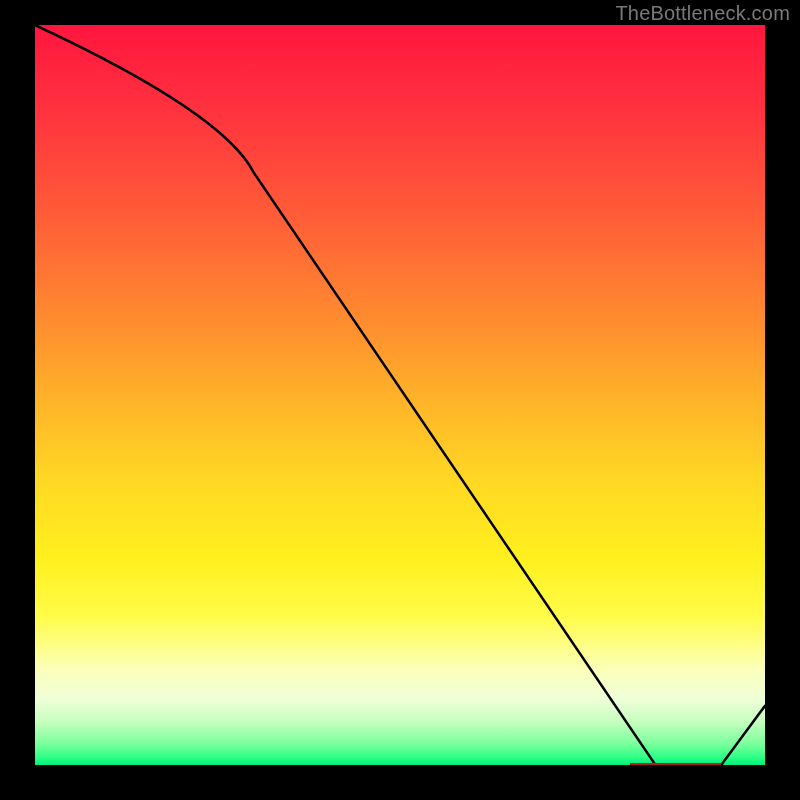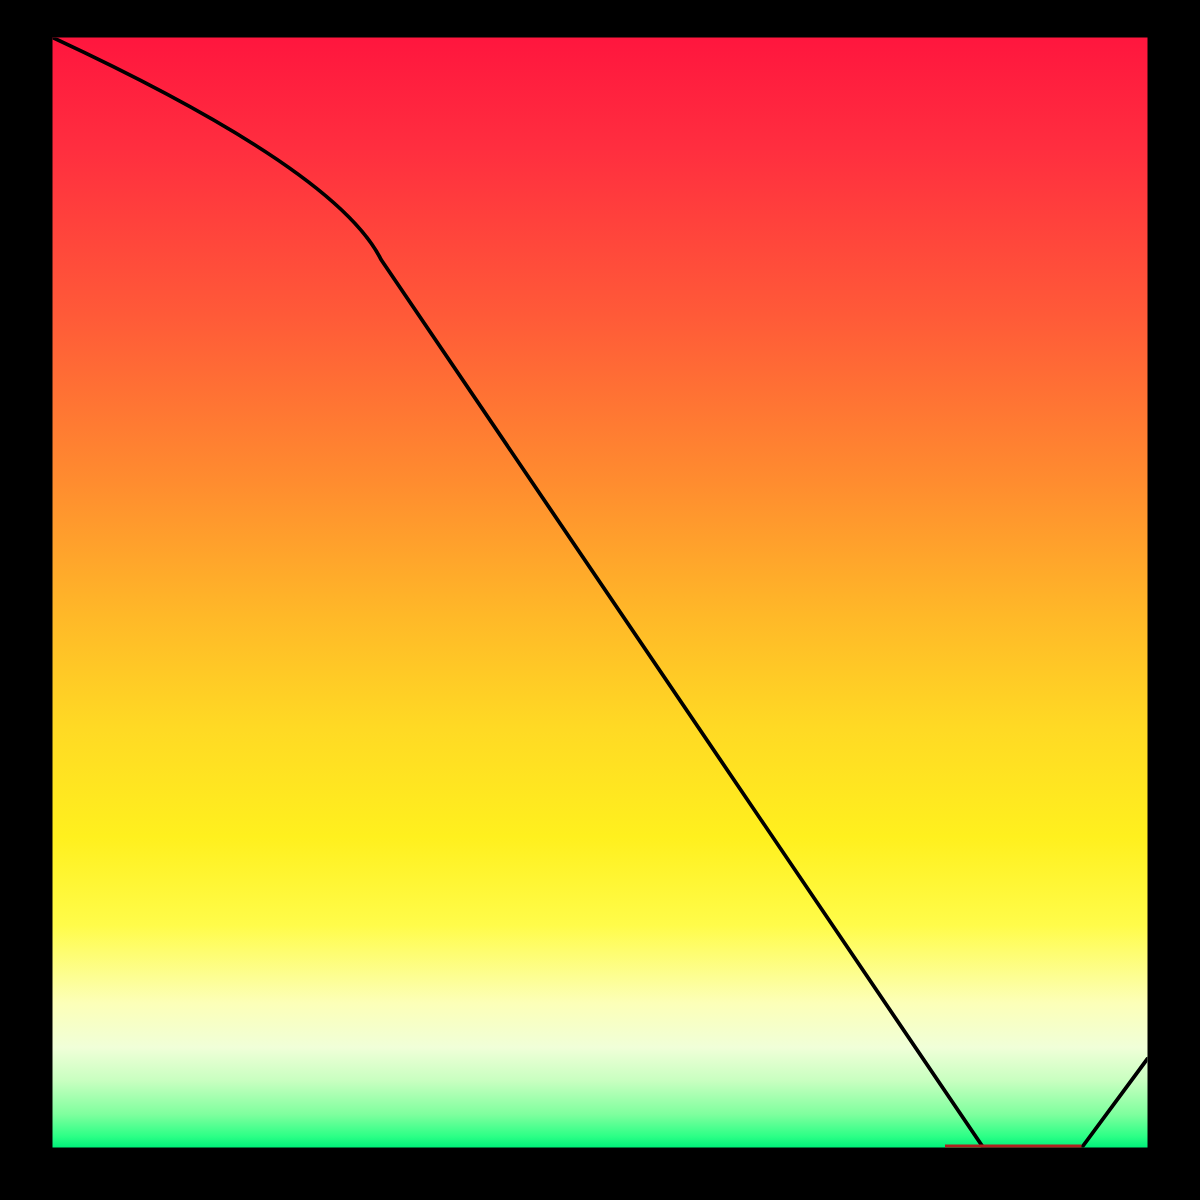--- a/index.html
+++ b/index.html
@@ -67,20 +67,21 @@
   .flat-marker {
     position: absolute;
     height: 2px;
     background: #b02020;
   }
 </style>
 </head>
 <body>
 
 <div class="frame">
+  <div class="watermark">TheBottleneck.com</div>
   <div class="plot-area">
     <div class="gradient-bg"></div>
     <svg class="curve" viewBox="0 0 730 740" preserveAspectRatio="none">
       <path id="curve-path" d="M 0 0 Q 189 87.99999999999997 219 147.99999999999997 L 620.5 740 L 686.1999999999999 740 L 730 680.8000000000001 " fill="none" stroke="#000" stroke-width="2.5" stroke-linejoin="round" stroke-linecap="round"></path>
     </svg>
     <div id="flat-marker" class="flat-marker" style="left: 594.95px; width: 91.25px; top: 737.52px;"></div>
   </div>
 </div>
 
 </body></html>

